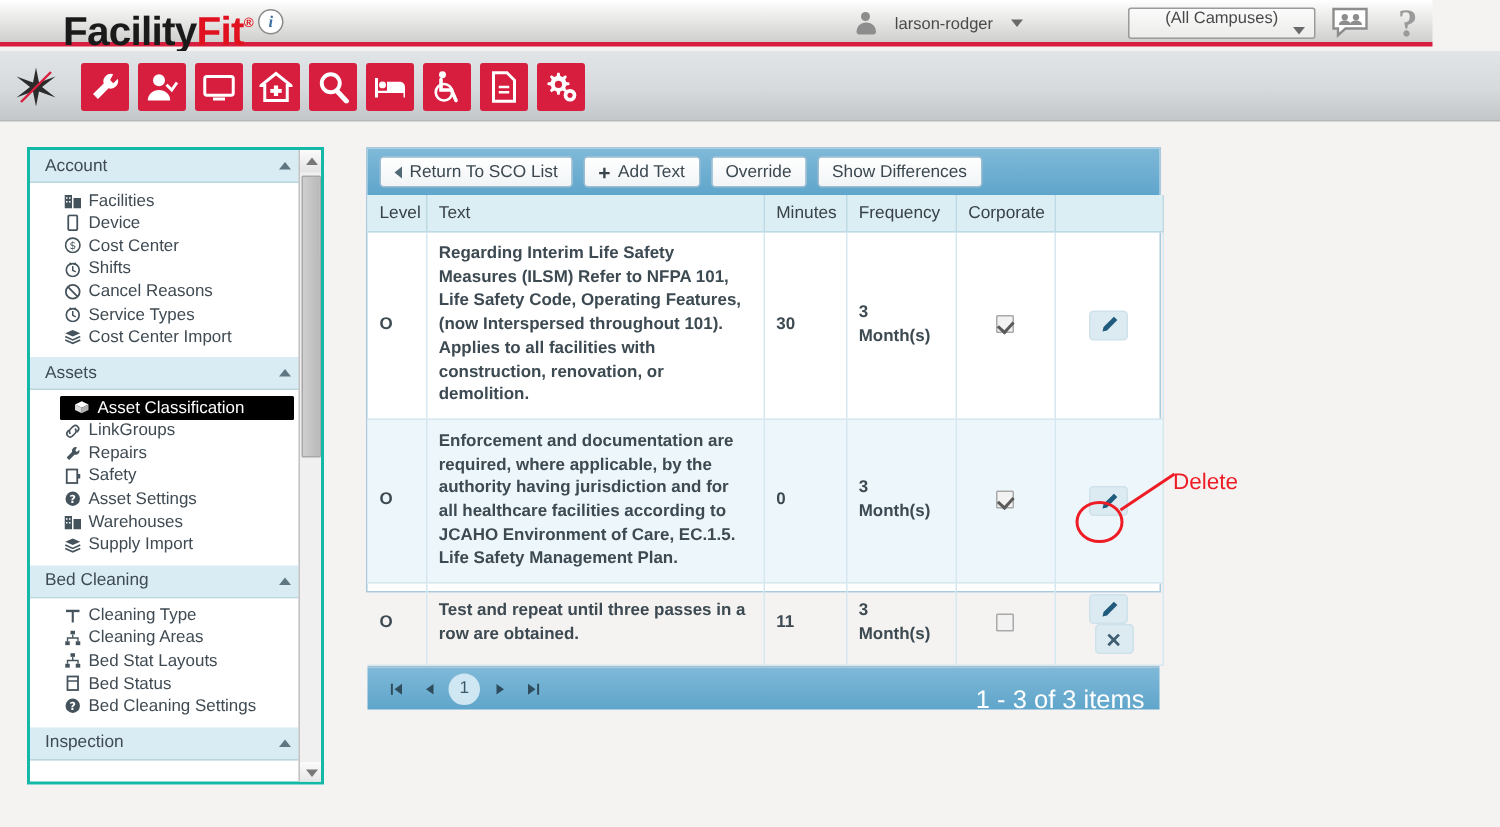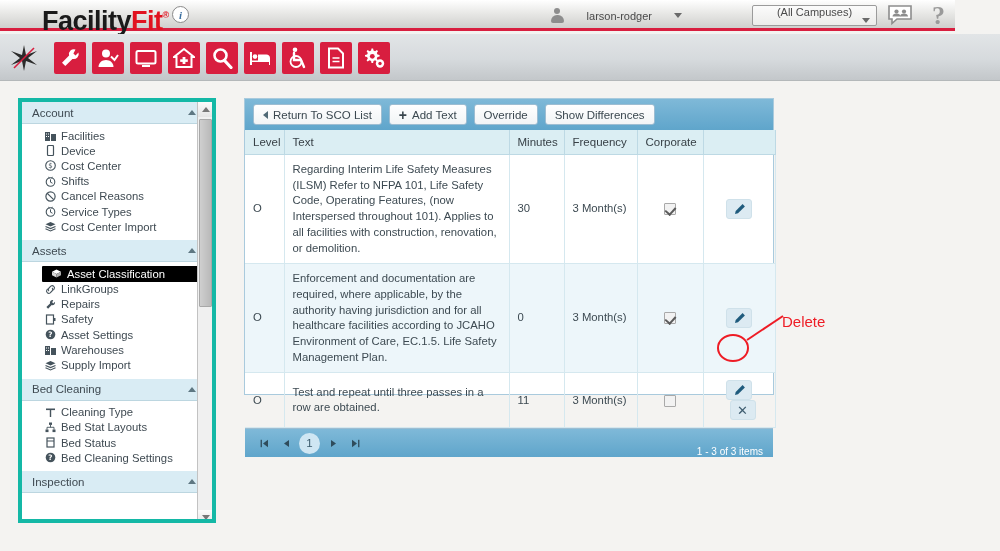--- a/index.html
+++ b/index.html
@@ -32,21 +32,21 @@
   .info-badge {
     position: absolute; left: 172px; top: 6px;
     width: 17px; height: 17px; border-radius: 50%;
     background: #ffffff; border: 1px solid #8a8a8a;
     color: #3b6fa0; font-size: 11px; font-weight: bold; font-style: italic;
     text-align: center; line-height: 16px;
     font-family: "Liberation Serif", serif;
   }
   .user-block {
     position: absolute; right: 273px; top: 5px;
-    height: 21px; display: flex; align-items: center; gap: 22px;
+    height: 21px; display: flex; align-items: center; gap: 12px;
   }
   .user-avatar {
     width: 15px; height: 15px; position: relative; display: inline-block;
   }
   .user-avatar::before {
     content: ""; position: absolute; left: 4.5px; top: 0;
     width: 6px; height: 6px; border-radius: 50%; background: #8d8d8d;
   }
   .user-avatar::after {
     content: ""; position: absolute; left: 1px; top: 7px;
@@ -87,21 +87,21 @@
     background: #d81e3f; border-radius: 2px;
   }
   .tb-icon.plain { background: transparent; }
   .tb-icon svg { display: block; }
 
   
   .sidebar {
     position: absolute; left: 18px; top: 98px;
     width: 198px; height: 425px;
     background: #ffffff;
-    border: 4px solid #14b8a6;
+    border: 2px solid #14b8a6;
     overflow: hidden;
   }
   .side-scroll-area {
     position: absolute; left: 0; top: 0; width: 182px; height: 423px;
     overflow: hidden;
   }
   .sec-header {
     height: 22px; background: #d9ecf4;
     border-bottom: 1px solid #bcd6e0;
     display: flex; align-items: center;
@@ -185,21 +185,21 @@
     background: #dbeef3;
     border-right: 1px solid #bdd9e4;
     border-bottom: 1px solid #bdd9e4;
     font-size: 11.5px; font-weight: normal; color: #384147;
     text-align: left; padding: 6px 8px; height: 23px;
   }
   table.grid td {
     border-right: 1px solid #d5e8ef;
     border-bottom: 1px solid #d5e8ef;
     font-size: 11.3px; color: #3d4a52;
-    padding: 7px 8px; vertical-align: middle; line-height: 15.7px;
+    padding: 7px 8px; vertical-align: middle; line-height: 15.7px; font-weight: bold;
   }
   table.grid tr.alt td { background: #edf6fa; }
   .cell-center { text-align: center; }
   .chk {
     display: inline-block; width: 12px; height: 12px;
     border: 1px solid #a9a9a9; background: #f2f2f2; border-radius: 1px;
     position: relative; vertical-align: middle;
   }
   .chk.on::after {
     content: ""; position: absolute; left: 2px; top: 1px;
@@ -225,21 +225,21 @@
     width: 22px; height: 22px; display: flex;
     align-items: center; justify-content: center;
     color: #2f4c5c;
   }
   .pg-num {
     width: 21px; height: 21px; border-radius: 50%;
     background: #cfe6f3; color: #3a5a6c;
     display: flex; align-items: center; justify-content: center;
     font-size: 11.5px; margin: 0 2px;
   }
-  .pg-info { margin-left: auto; font-size: 10px; color: #ffffff; margin-top: 16px; }
+  .pg-info { margin-left: auto; font-size: 17px; color: #ffffff; margin-top: 16px; }
   .pg-ico { width: 9px; height: 9px; }
 
   
   .annot { position: absolute; left: 0; top: 0; width: 1000px; height: 551px; pointer-events: none; }
   .annot-label {
     position: absolute; left: 782px; top: 313px;
     font-size: 15px; color: #ee1c25;
     font-family: "Liberation Sans", sans-serif;
   }
 </style>
@@ -503,20 +503,31 @@
       </div>
       <div class="sec-body">
         <div class="side-item">
           <span class="sico">
               <svg width="11" height="11" viewBox="0 0 11 11">
                 <rect x="1" y="1.5" width="9" height="1.6" fill="#45535c"></rect>
                 <rect x="4.8" y="3" width="1.4" height="7" fill="#45535c"></rect>
               </svg>
             </span>
           <span>Cleaning Type</span>
+        </div>
+        <div class="side-item">
+          <span class="sico">
+              <svg width="11" height="11" viewBox="0 0 11 11">
+                <rect x="4" y="0.5" width="3" height="2.4" fill="#45535c"></rect>
+                <rect x="0.5" y="7.5" width="3" height="2.6" fill="#45535c"></rect>
+                <rect x="7.5" y="7.5" width="3" height="2.6" fill="#45535c"></rect>
+                <path d="M5.5 3v2.3M2 7.5V5.3h7v2.2" stroke="#45535c" stroke-width="0.9" fill="none"></path>
+              </svg>
+            </span>
+          <span>Cleaning Areas</span>
         </div>
         <div class="side-item">
           <span class="sico">
               <svg width="11" height="11" viewBox="0 0 11 11">
                 <rect x="4" y="0.5" width="3" height="2.4" fill="#45535c"></rect>
                 <rect x="0.5" y="7.5" width="3" height="2.6" fill="#45535c"></rect>
                 <rect x="7.5" y="7.5" width="3" height="2.6" fill="#45535c"></rect>
                 <path d="M5.5 3v2.3M2 7.5V5.3h7v2.2" stroke="#45535c" stroke-width="0.9" fill="none"></path>
               </svg>
             </span>

